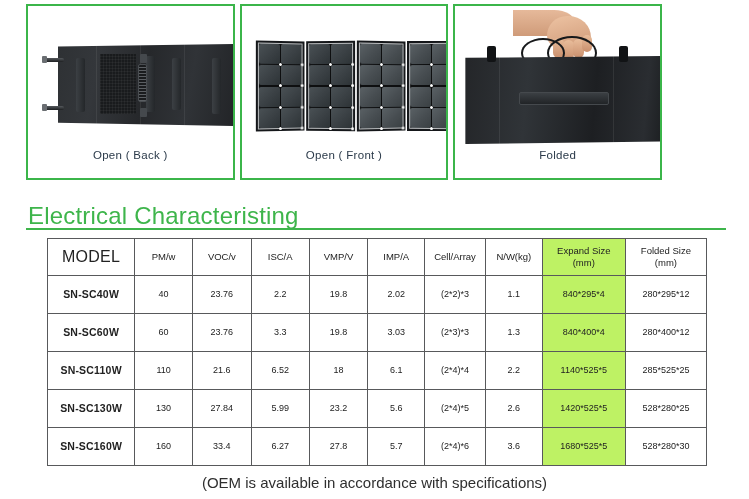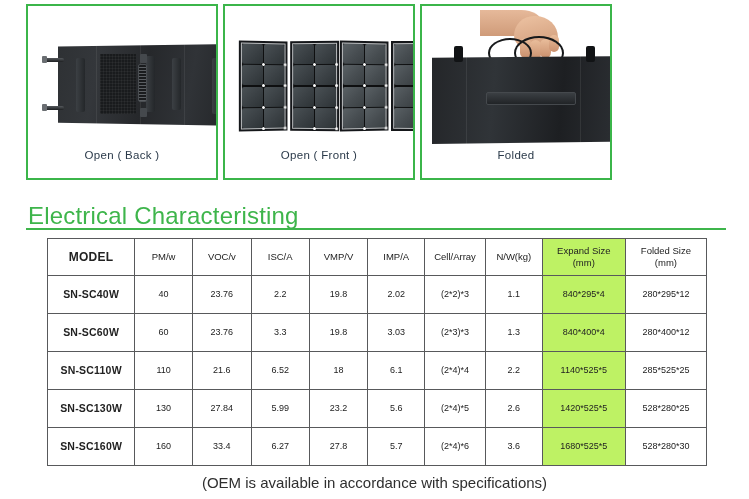--- a/index.html
+++ b/index.html
@@ -14,21 +14,21 @@
     font-family: "Liberation Sans", sans-serif;
     color: #2b2b2b;
     position: relative;
   }
 
   
   .gallery {
     position: absolute;
     left: 26px;
     top: 4px;
-    width: 586px;
+    width: 636px;
     height: 176px;
     display: flex;
     gap: 5px;
   }
   .photo-card {
     flex: 1 1 0;
     border: 2px solid #3bb54a;
     background: #ffffff;
     position: relative;
     display: flex;
@@ -299,22 +299,22 @@
   .spec-table tbody td {
     height: 37px;
     font-size: 9px;
   }
   .spec-table tbody td.model-cell {
     font-size: 10.5px;
     font-weight: 700;
     letter-spacing: .2px;
   }
   .spec-table th.model-head {
-    font-size: 12px;
-    font-weight: 700;
+    font-size: 16px;
+    font-weight: 400;
     letter-spacing: .3px;
     margin-top: 34px;
   }
   .shaded { background: #bef264; }
 
   .col-model  { width: 86px; }
   .col-pm     { width: 57px; }
   .col-voc    { width: 58px; }
   .col-isc    { width: 57px; }
   .col-vmp    { width: 58px; }

